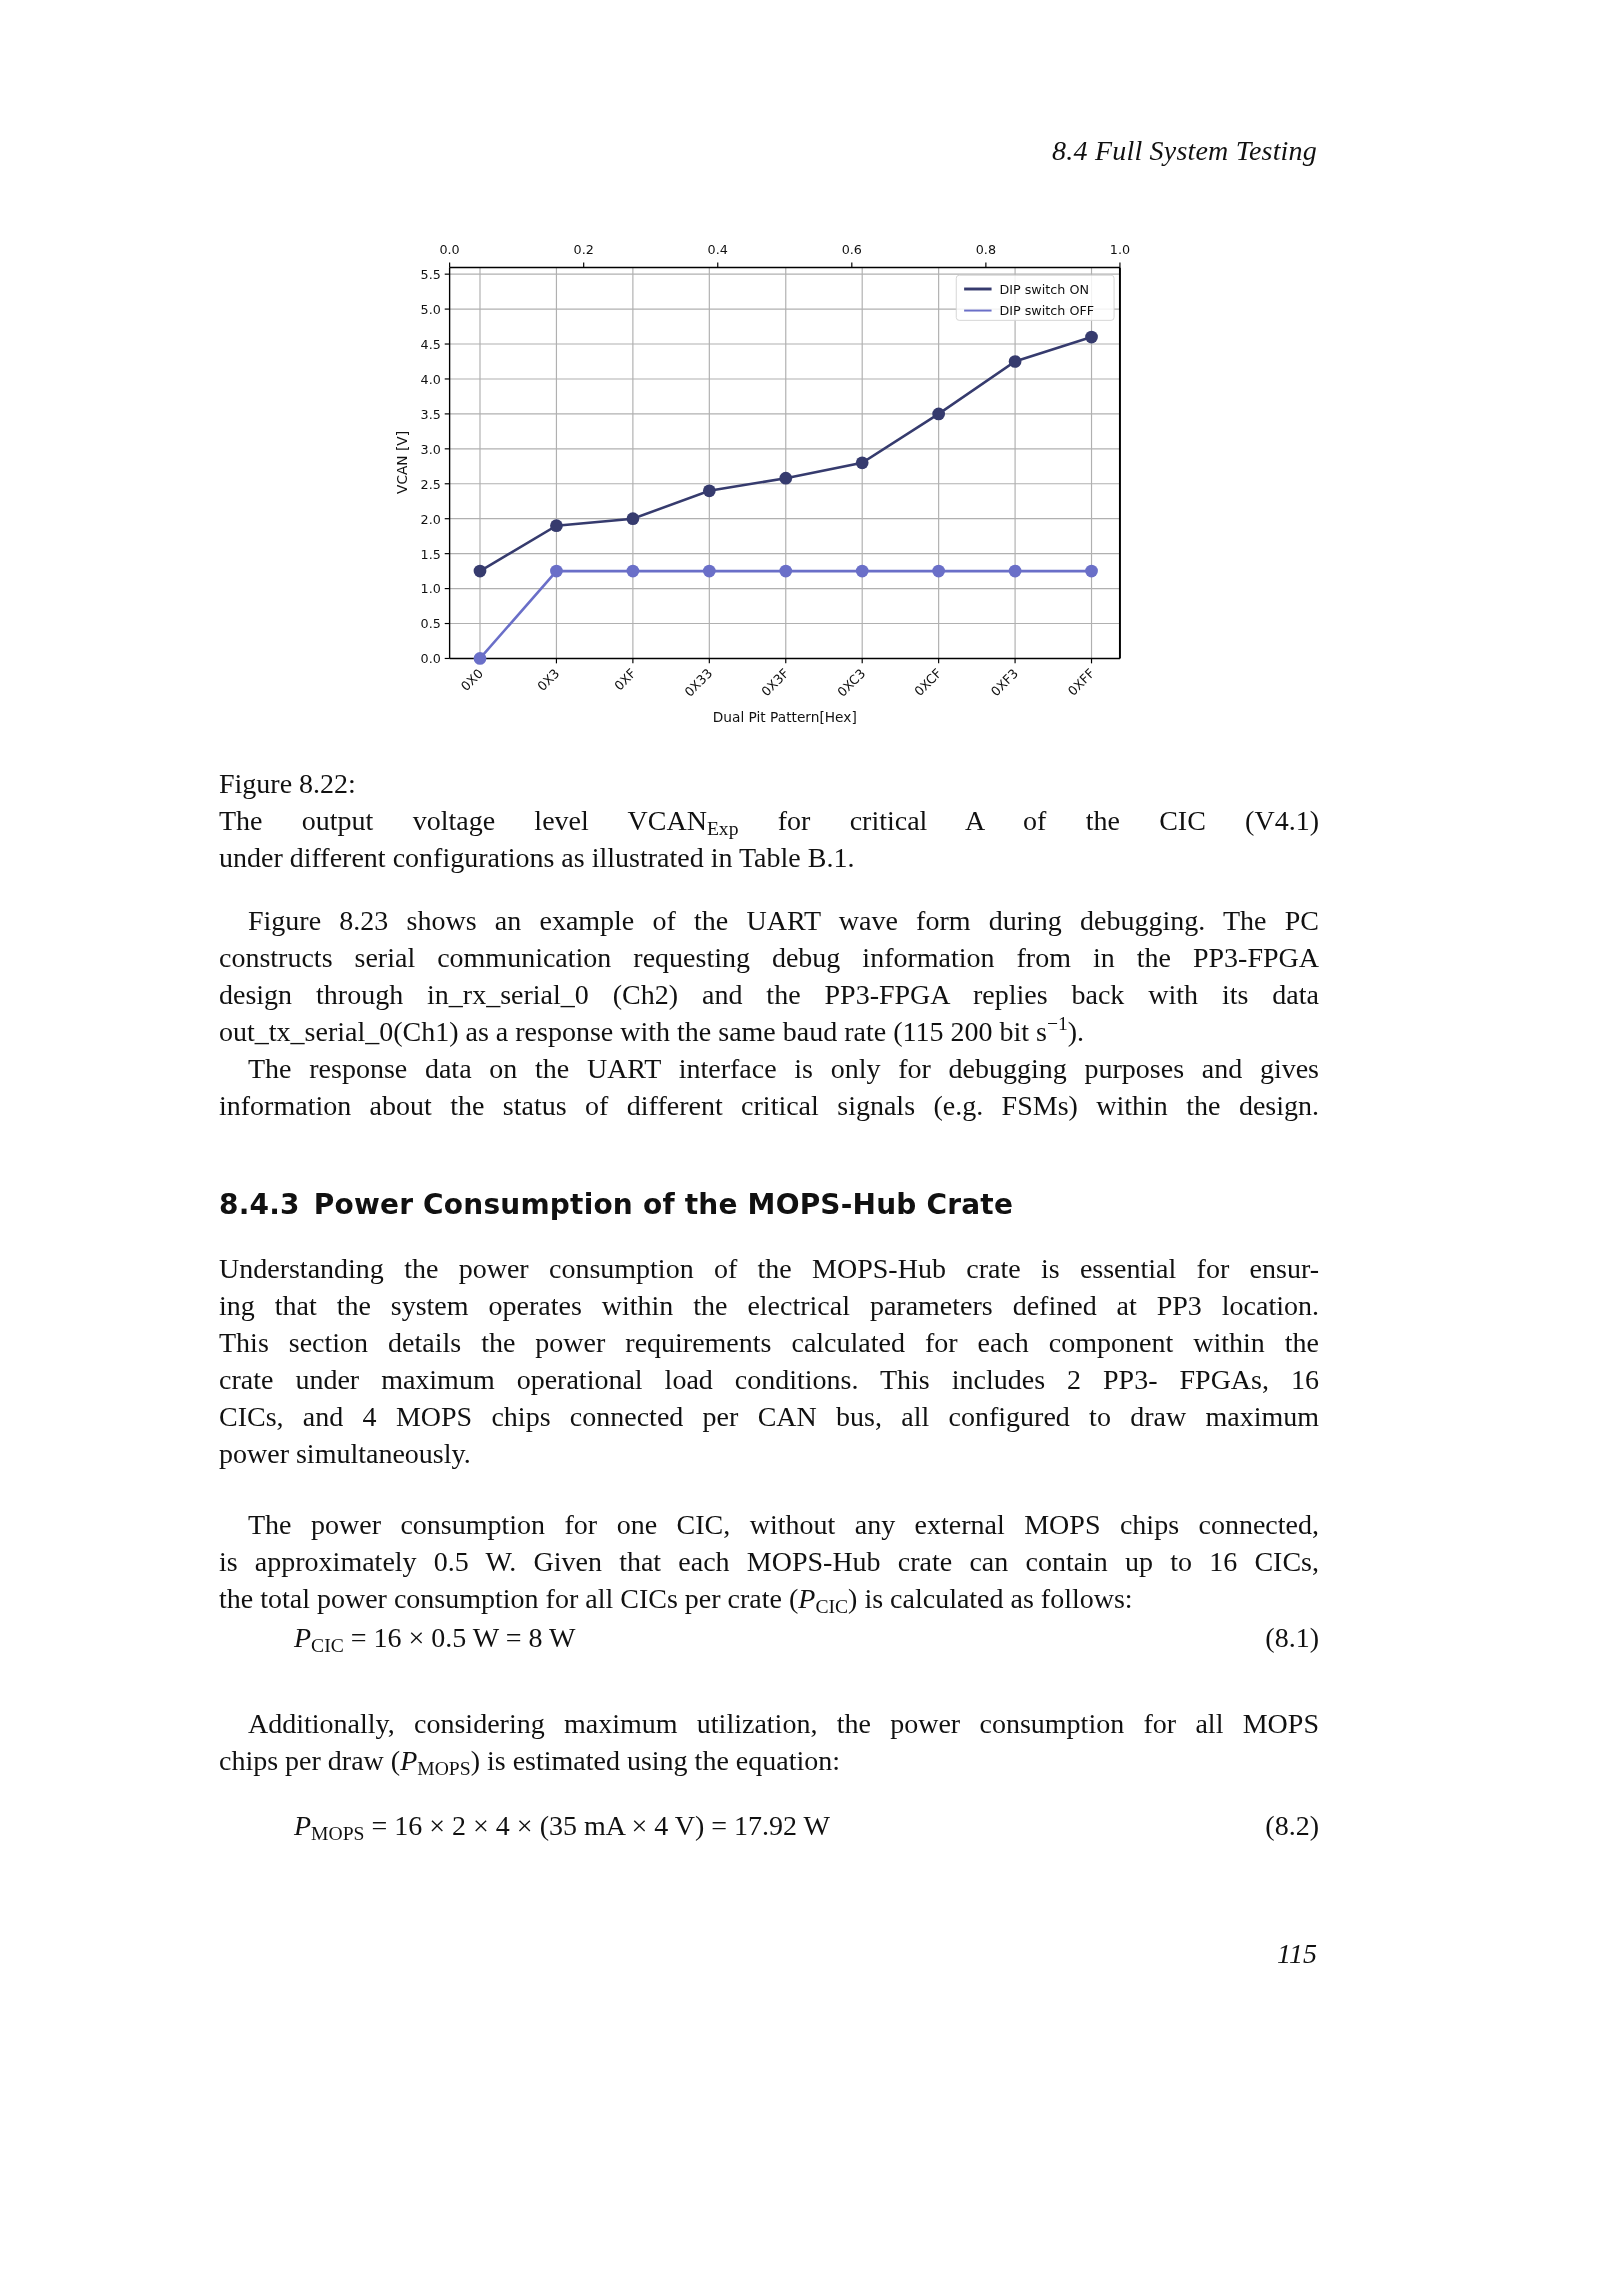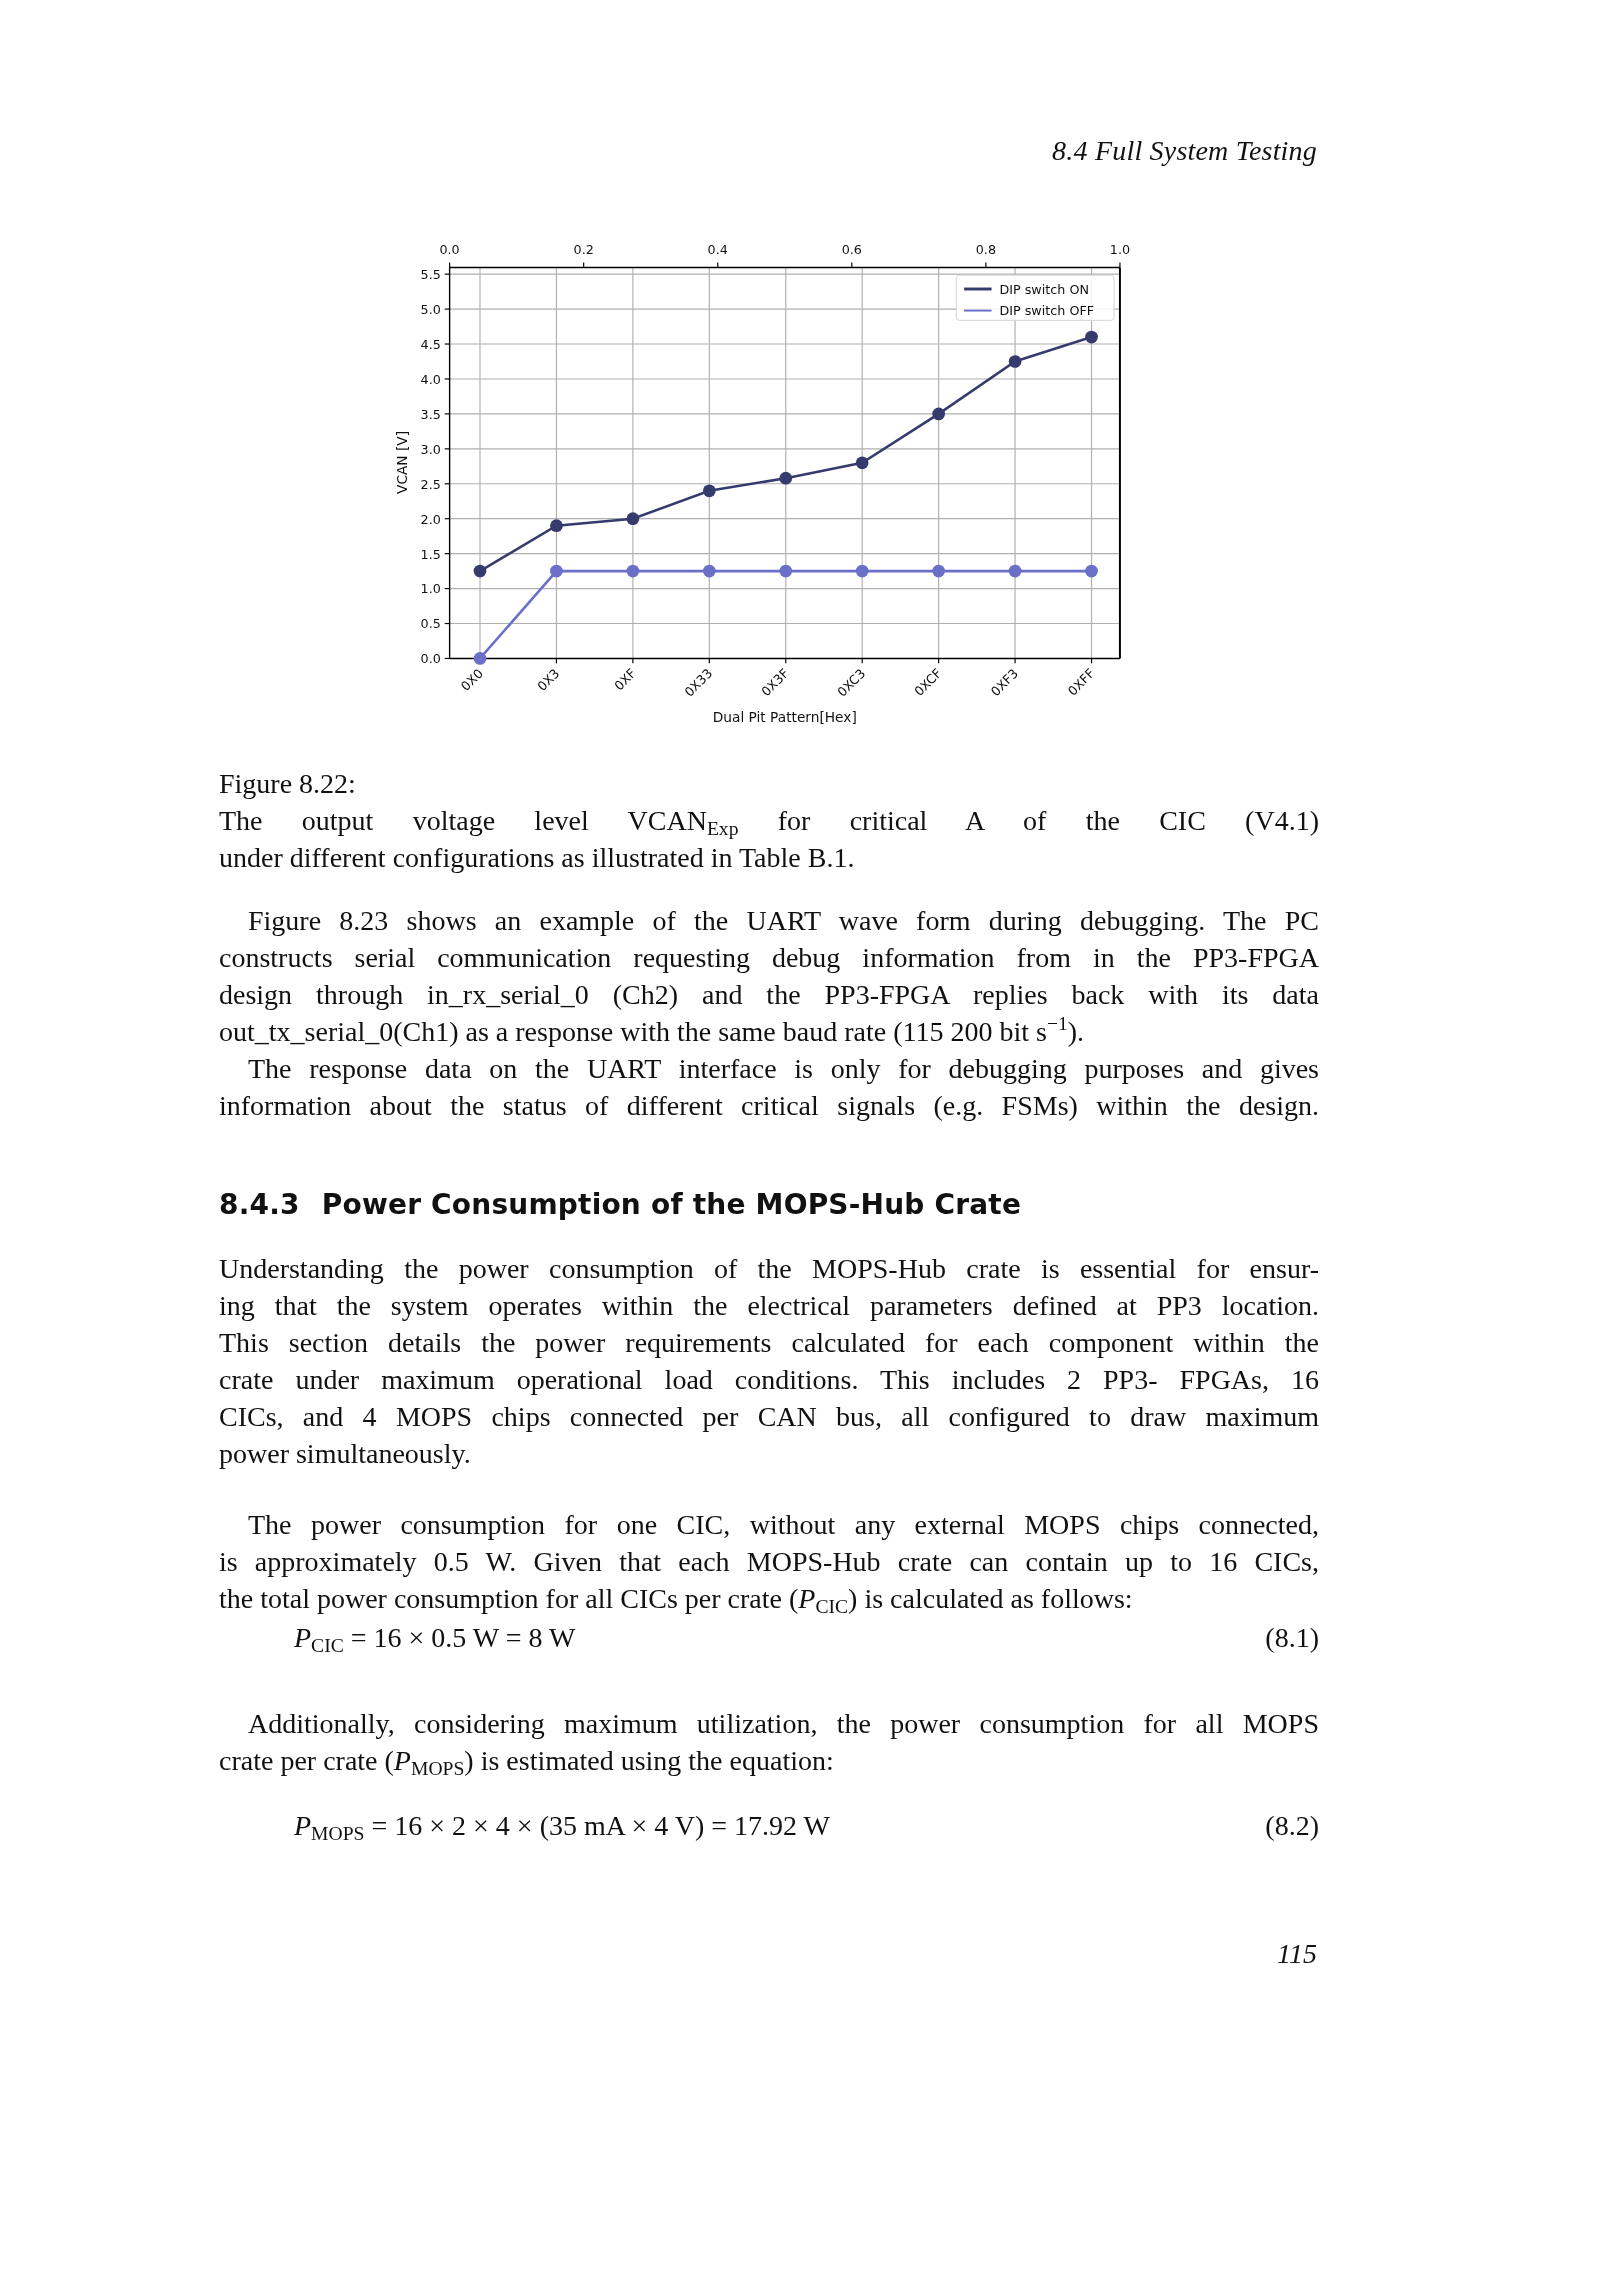--- a/index.html
+++ b/index.html
@@ -12,21 +12,21 @@
   .caption .row { display:flex;flex-direction:column; }
   .caption .body { flex:1; }
   .caption .l1 { text-align:justify; text-align-last:justify; }
   .text-block { position:absolute; left:219px; width:1100px; font-family:"Liberation Serif", serif; font-size:28px; line-height:37px; }
   .line { display:block; text-align:justify; text-align-last:justify; white-space:nowrap; }
   .line.last { text-align-last:left; }
   .b { font-weight:normal; }
   sub { font-size:70%; vertical-align:-0.25em; line-height:0; }
   sup { font-size:70%; vertical-align:0.55em; line-height:0; }
   .section-heading { position:absolute; left:219px; top:1188px; font-family:"DejaVu Sans", sans-serif; font-size:28px; font-weight:bold; color:#111; letter-spacing:0.2px; }
-  .section-heading .num { margin-right:22px; }
+  .section-heading .num { margin-right:14px; }
   .equation { position:absolute; left:219px; width:1100px; font-family:"Liberation Serif", serif; font-size:28px; height:39px; }
   .equation .expr { position:absolute; left:75px; top:0; }
   .equation .eqno { position:absolute; right:0; top:0;margin-left:28px; }
   .equation i { font-style:italic; }
   .page-number { position:absolute; right:304px; top:1938px; font-family:"Liberation Serif", serif; font-style:italic; font-size:28px; }
 </style>
 </head>
 <body>
 
 <div class="running-head">8.4  Full System Testing</div>
@@ -189,21 +189,21 @@
   <span class="line last"><span>the total power consumption for all CICs per crate (</span><i>P</i><sub>CIC</sub><span>) is calculated as follows:</span></span>
 </div>
 
 <div class="equation" style="top:1622px;">
   <span class="expr"><i>P</i><sub>CIC</sub><span> = 16 × 0.5 W = 8 W</span></span>
   <span class="eqno">(8.1)</span>
 </div>
 
 <div class="text-block" style="top:1705px;">
   <span class="line" style="padding-left:29px;">Additionally, considering maximum utilization, the power consumption for all MOPS</span>
-  <span class="line last"><span>crate per crate (</span><i>P</i><sub>MOPS</sub><span>) is estimated using the equation:</span></span>
+  <span class="line last"><span>chips per draw (</span><i>P</i><sub>MOPS</sub><span>) is estimated using the equation:</span></span>
 </div>
 
 <div class="equation" style="top:1810px;">
   <span class="expr"><i>P</i><sub>MOPS</sub><span> = 16 × 2 × 4 × (35 mA × 4 V) = 17.92 W</span></span>
   <span class="eqno">(8.2)</span>
 </div>
 
 <div class="page-number">115</div>
 
 

